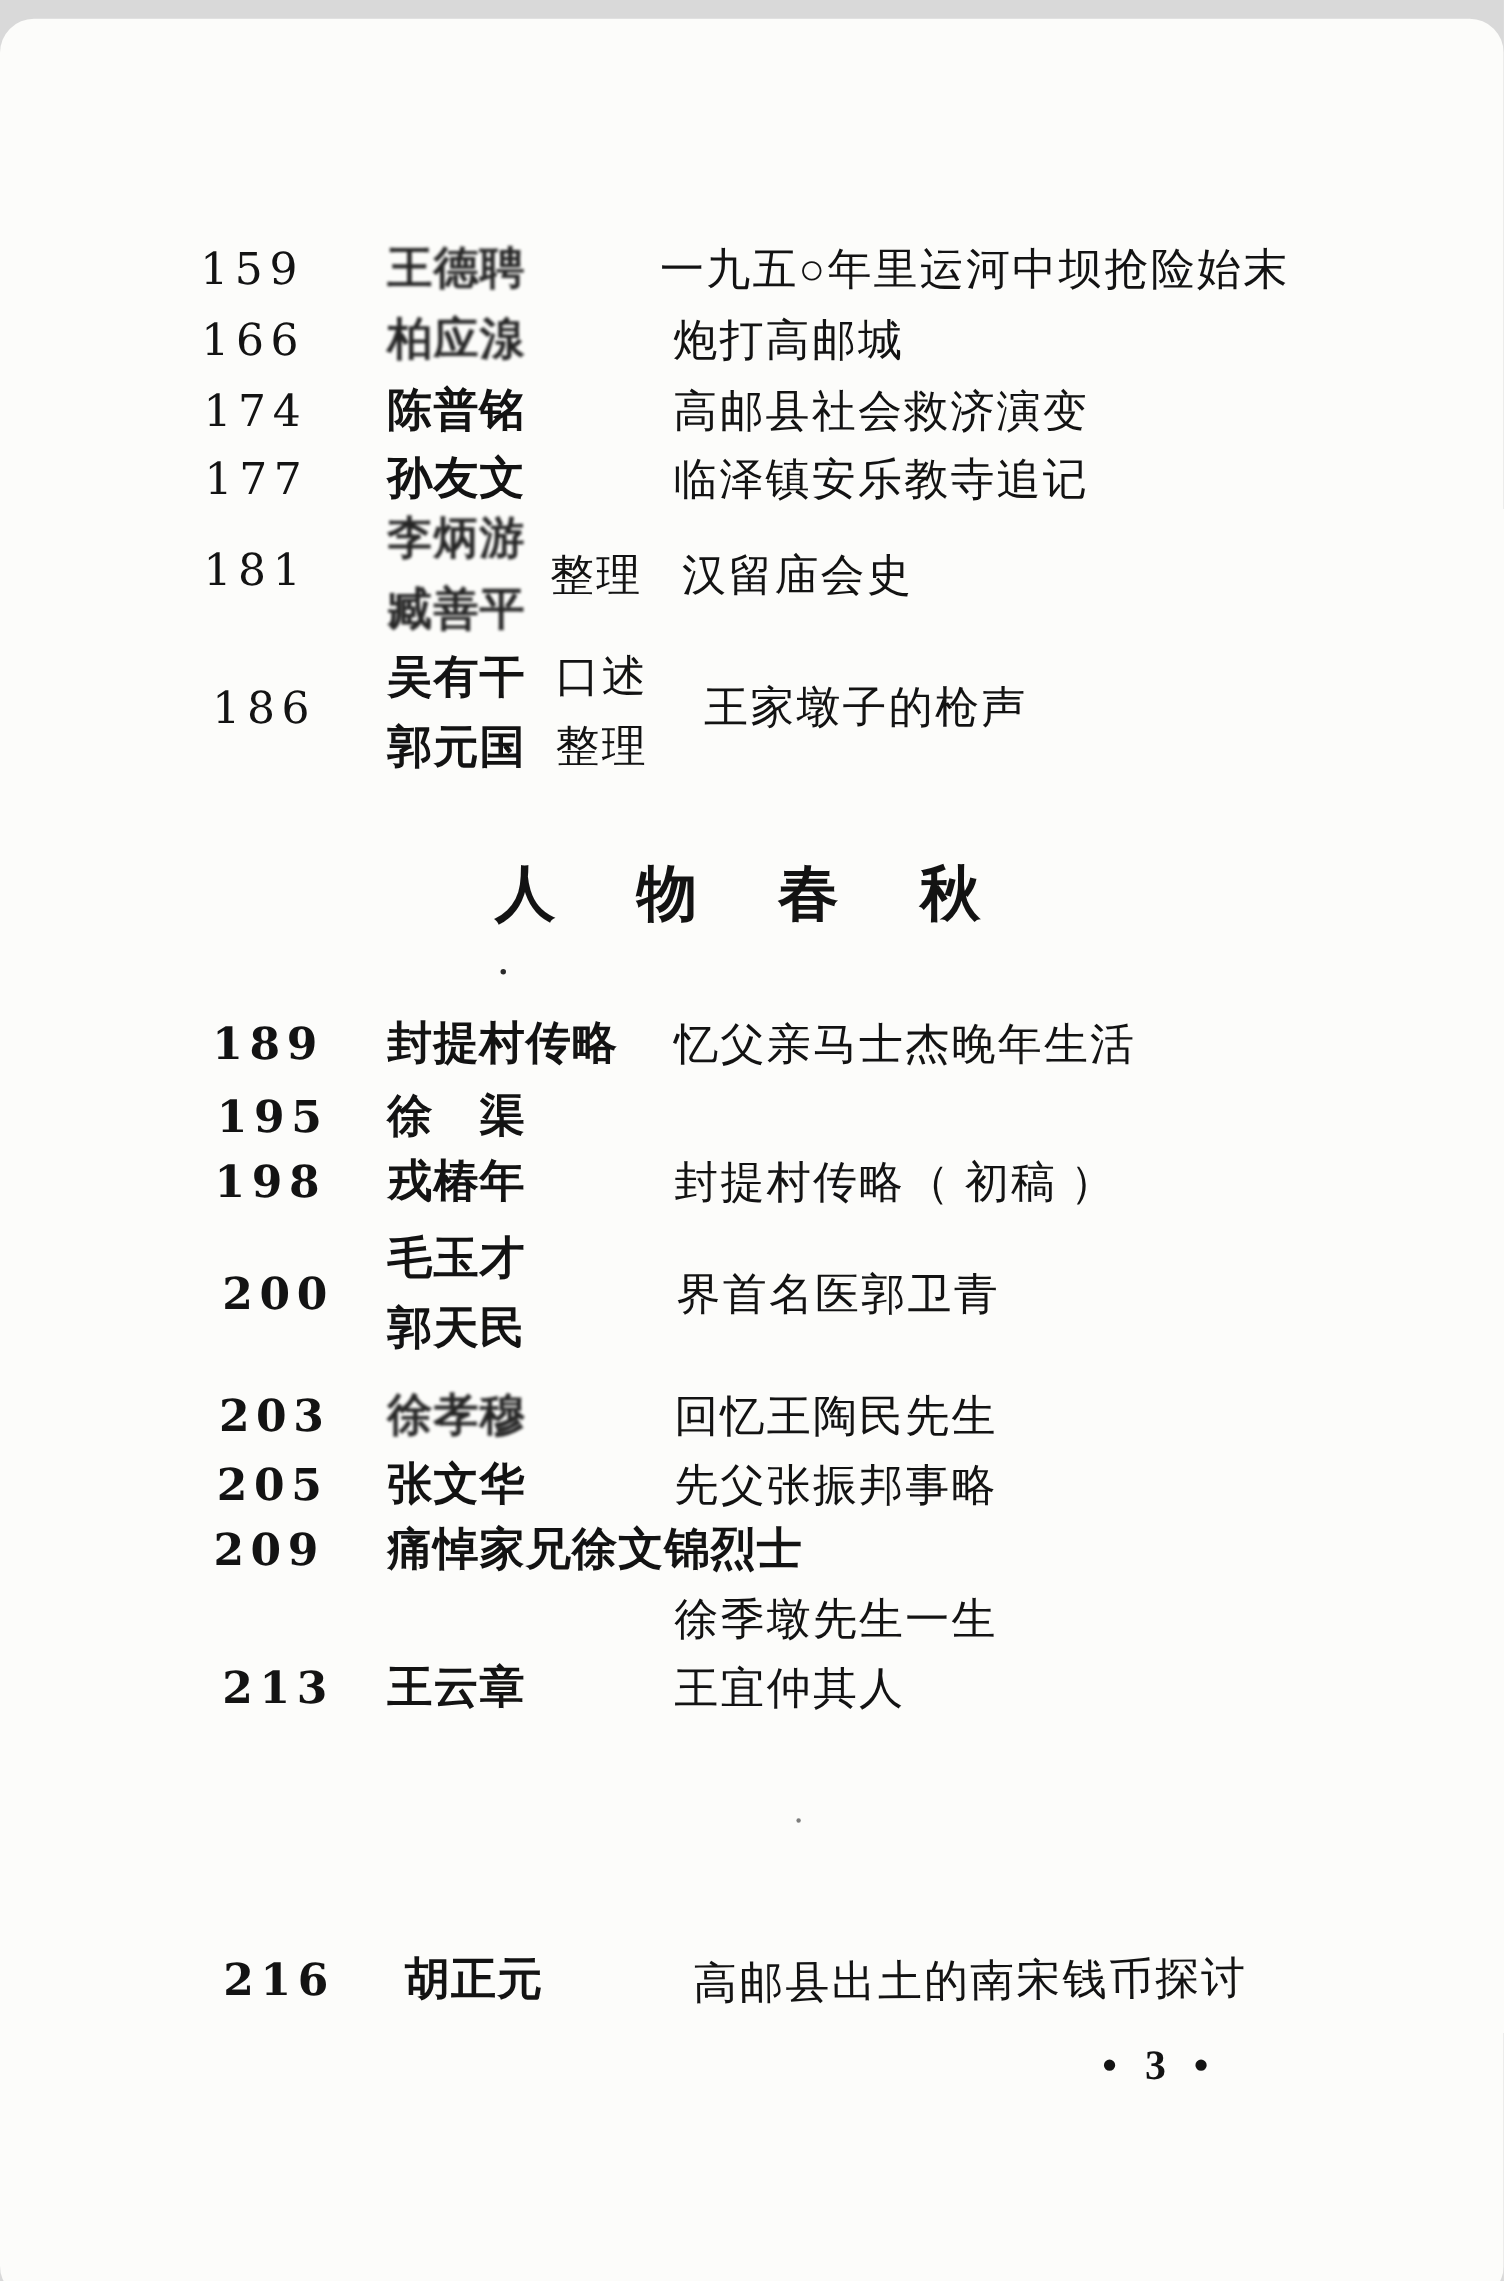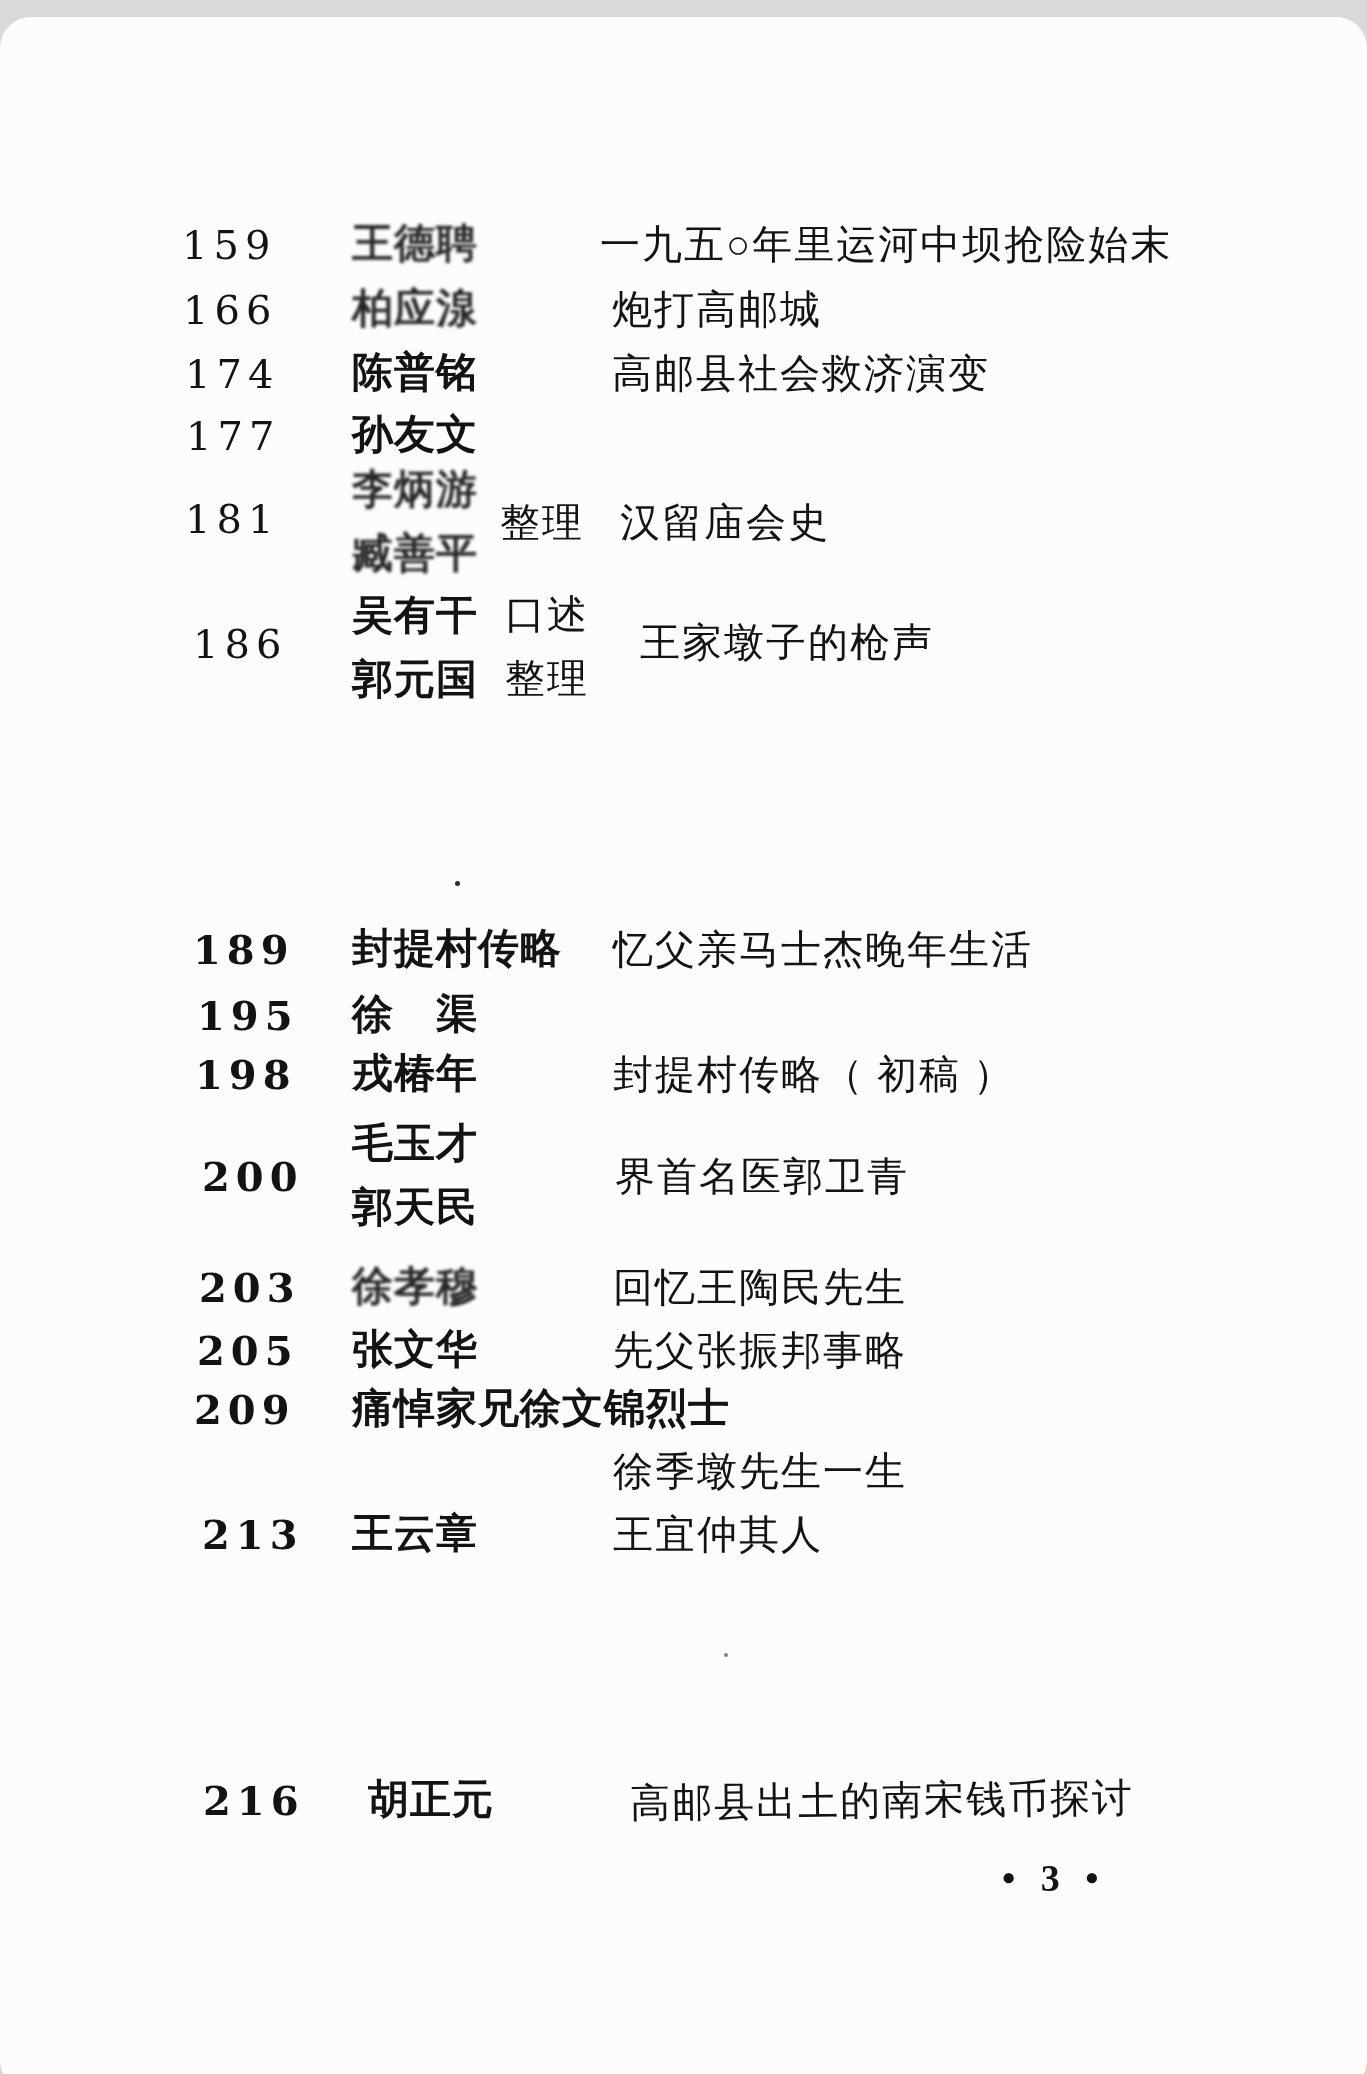--- a/index.html
+++ b/index.html
@@ -72,34 +72,36 @@
   <div class="num" style="top:273px;left:183px;">166</div>
   <div class="author smudge2" style="top:271px;left:352px;">柏应湶</div>
   <div class="title" style="top:273px;left:612px;">炮打高邮城</div>
 
   <div class="num" style="top:337px;left:185px;">174</div>
   <div class="author smudge1" style="top:335px;left:352px;">陈普铭</div>
   <div class="title" style="top:337px;left:612px;">高邮县社会救济演变</div>
 
   <div class="num" style="top:399px;left:186px;">177</div>
   <div class="author smudge1" style="top:397px;left:352px;">孙友文</div>
+  <div class="title" style="top:399px;left:612px;">临泽镇安乐教寺追记</div>
 
   <div class="num" style="top:482px;left:185px;">181</div>
   <div class="author smudge2" style="top:452px;left:352px;">李炳游</div>
   <div class="author smudge2" style="top:516px;left:352px;">臧善平</div>
   <div class="role smudge1" style="top:486px;left:500px;">整理</div>
   <div class="title" style="top:486px;left:620px;">汉留庙会史</div>
 
   <div class="num" style="top:607px;left:193px;">186</div>
   <div class="author smudge1" style="top:578px;left:352px;">吴有干</div>
   <div class="author smudge1" style="top:642px;left:352px;">郭元国</div>
   <div class="role" style="top:578px;left:505px;">口述</div>
   <div class="role" style="top:642px;left:505px;">整理</div>
   <div class="title" style="top:606px;left:640px;">王家墩子的枪声</div>
 
+  <div class="heading" style="top:768px;left:450px;">人 物 春 秋</div>
 
   <div class="num b" style="top:913px;left:193px;">189</div>
   <div class="author" style="top:911px;left:352px;">封提村传略</div>
   <div class="title" style="top:913px;left:613px;">忆父亲马士杰晚年生活</div>
 
   <div class="num b" style="top:979px;left:197px;">195</div>
   <div class="author smudge1" style="top:977px;left:352px;">徐　渠</div>
 
   <div class="num b" style="top:1038px;left:195px;">198</div>
   <div class="author smudge1" style="top:1036px;left:352px;">戎椿年</div>

